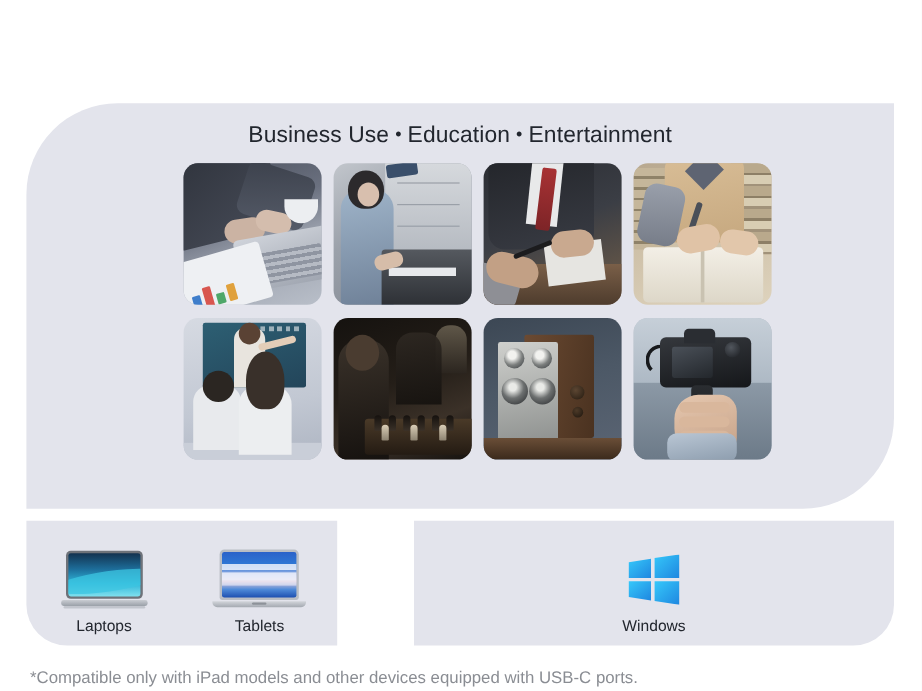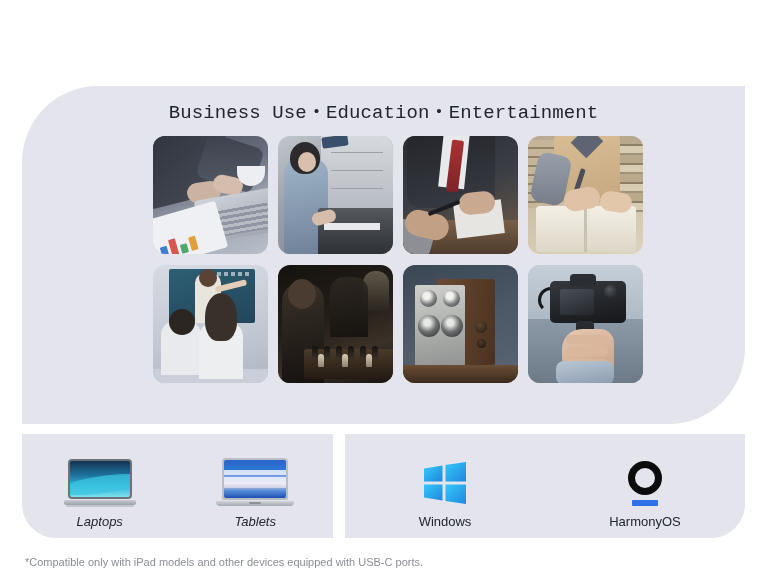--- a/index.html
+++ b/index.html
@@ -22,21 +22,20 @@
   .title .star {
     font-size: 19px; vertical-align: super; font-weight: bold;
   }
 
   
   .hero {
     position: absolute; left: 22px; top: 86px;
     width: 723px; height: 338px;
     background: #e3e4ec;
     border-radius: 76px 0 76px 0;
-    font-family: Liberation Mono, monospace;
   }
   .subtitle {
     position: absolute; top: 16px; left: 0; width: 100%;
     text-align: center;
     font-size: 19px; color: #22262e; font-weight: normal;
     letter-spacing: 0.1px;
     white-space: nowrap;
   }
   .subtitle .dot { font-size: 15px; vertical-align: middle; padding: 0 5px; }
 
@@ -226,21 +225,21 @@
       background:#d9b79c; border-radius:5px; }
   .p8 .cuff8 { position:absolute; left:28px; bottom:-2px; width:58px; height:24px;
       background: linear-gradient(170deg,#b9c6d4,#8c9cad); border-radius:8px; }
 
   
   .bottom { position:absolute; left:22px; top:434px; width:723px; height:104px; }
   .panel {
     position:absolute; top:0; height:104px;
     background:#e3e4ec;
   }
-  .panel-devices { left:0; width:311px; border-radius: 0 0 0 34px; font-style: italic; }
+  .panel-devices { left:0; width:259px; border-radius: 0 0 0 34px; }
   .panel-os      { left:323px; width:400px; border-radius: 0 0 34px 0; }
 
   .row { display:flex; height:100%; align-items:center; justify-content:space-around; }
   .cell { display:flex; flex-direction:column; align-items:center; justify-content:flex-start;
           width:96px; padding-top:12px; }
   .cell .art { height:56px; display:flex; align-items:center; justify-content:center; }
   .cell .cap { margin-top:3px; font-size:13px; color:#22262e; white-space:nowrap; }
 
   
   .laptop-ic { position:relative; width:72px; height:48px; }
@@ -278,21 +277,21 @@
   .win-ic { width:44px; height:42px; position:relative; }
   .mac-os-ic { width:44px; height:44px; border-radius:7px; overflow:hidden; position:relative; }
   .and-ic { width:42px; height:44px; position:relative; }
   .harm-ic { width:44px; height:46px; position:relative; display:flex;
       flex-direction:column; align-items:center; justify-content:center; }
   .harm-ic .ring { width:34px; height:34px; border:7px solid #0c0c0c; border-radius:50%; }
   .harm-ic .bar  { width:26px; height:6px; background:#2f6fe8; margin-top:5px; border-radius:1px; }
 
   .footnote {
     position:absolute; left:25px; top:556px;
-    font-size:11px; color:#8a8d93; white-space:nowrap;
+    font-size:14px; color:#8a8d93; white-space:nowrap;
   }
 </style>
 </head>
 <body>
 
 <div class="page">
 
 
   <div class="hero">
 
@@ -470,29 +469,20 @@
               <path d="M22.5 3.1 L43 0 L43 19.6 L22.5 19.6 Z" fill="url(#wg)"></path>
               <path d="M1 22.4 L19.5 22.4 L19.5 38.4 L1 35.5 Z" fill="url(#wg)"></path>
               <path d="M22.5 22.4 L43 22.4 L43 42 L22.5 38.9 Z" fill="url(#wg)"></path>
             </svg>
           </div>
           <div class="cap">Windows</div>
         </div>
 
 
 
-        <div class="cell">
-          <div class="art">
-            <div class="harm-ic">
-              <div class="ring"></div>
-              <div class="bar"></div>
-            </div>
-          </div>
-          <div class="cap">HarmonyOS</div>
-        </div>
 
       </div>
     </div>
   </div>
 
   <div class="footnote">*Compatible only with iPad models and other devices equipped with USB-C ports.</div>
 
 </div>
 
 </body></html>

